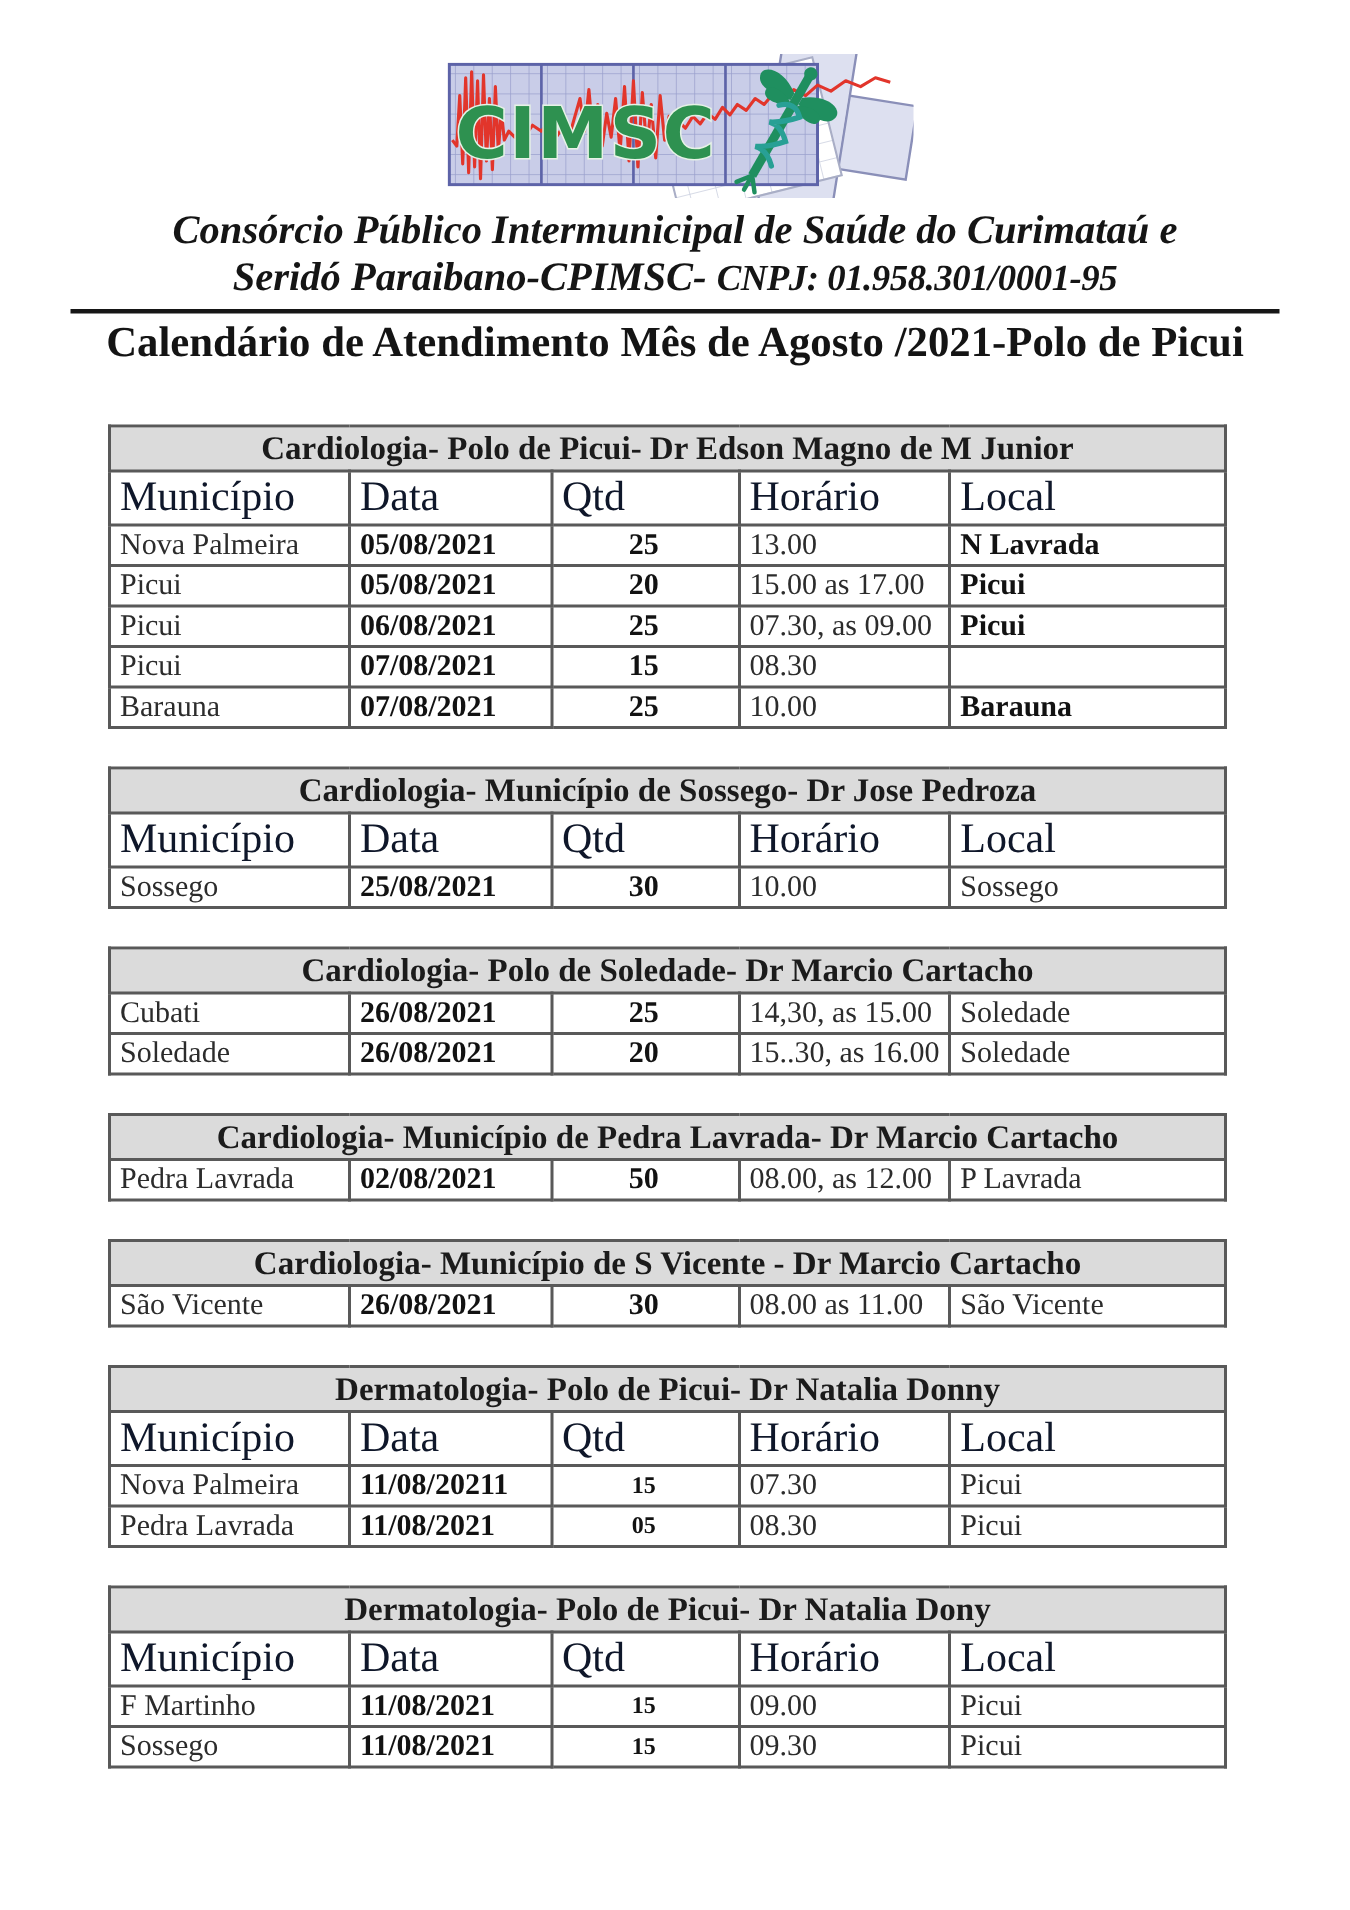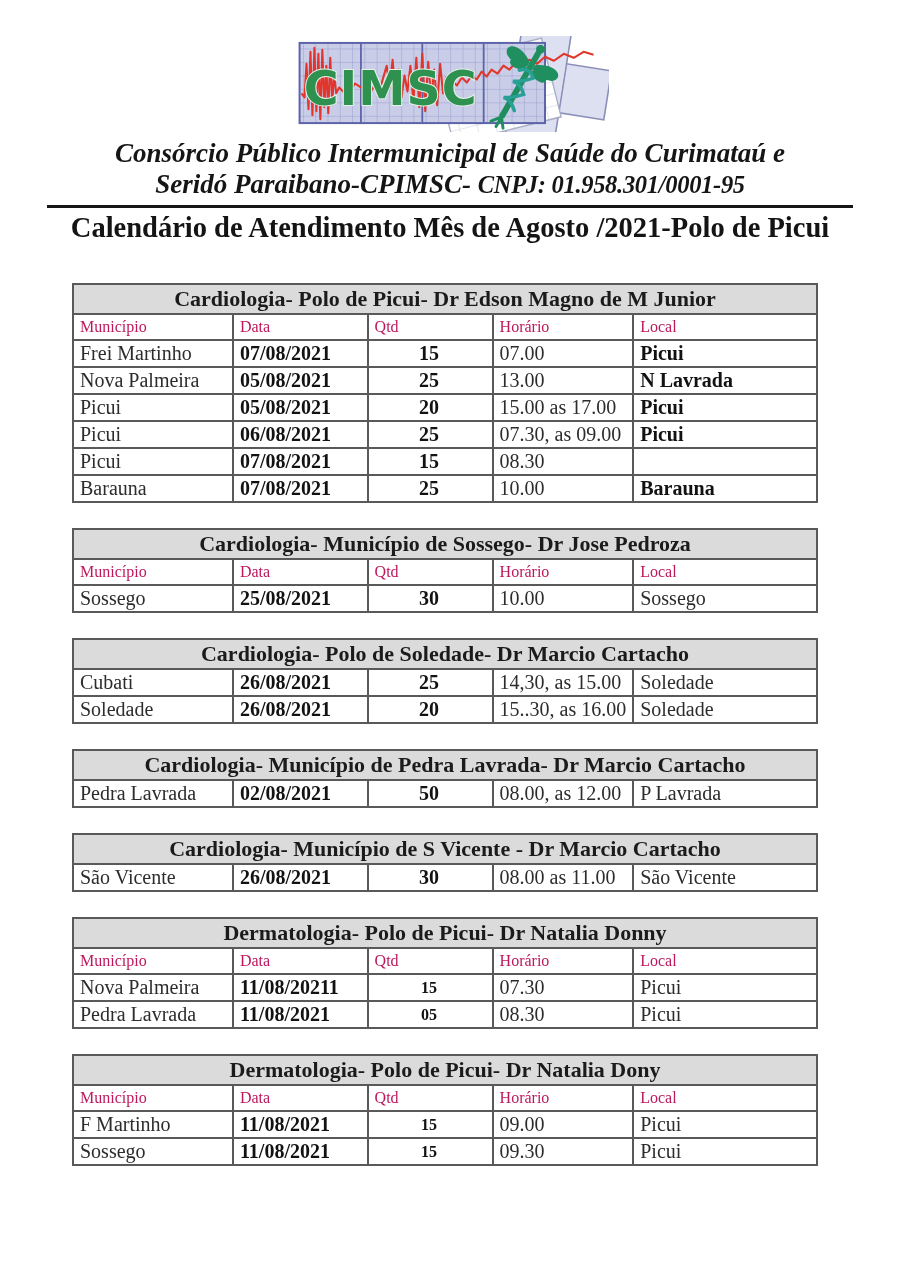--- a/index.html
+++ b/index.html
@@ -66,22 +66,22 @@
     background:#dbdbdb;
     text-align:center;
     font-weight:bold;
     font-size:22px;
     color:#1b1b1b;
     height:25px;
     padding:1px 2px;
     white-space:pre-wrap;
   }
   td.t-head{
-    font-size:16px;
-    color:#be185d;
+    font-size:28px;
+    color:#0f172a;
     height:22px;
     padding:1px 2px 1px 6px;
   }
   td.t-cell{
     font-size:20px;
     color:#2c2c2c;
     height:22px;
     padding:1px 2px 1px 6px;
   }
   td.bold{font-weight:bold;color:#121212;}
@@ -162,27 +162,20 @@
             <td colspan="5" class="t-title">Cardiologia- Polo de Picui- Dr Edson Magno de M Junior</td>
           </tr>
           <tr>
             <td class="t-head">Município</td>
             <td class="t-head">Data</td>
             <td class="t-head">Qtd</td>
             <td class="t-head">Horário</td>
             <td class="t-head">Local</td>
           </tr>
           <tr>
-            <td class="t-cell">Frei Martinho</td>
-            <td class="t-cell bold">07/08/2021</td>
-            <td class="t-cell bold center">15</td>
-            <td class="t-cell">07.00</td>
-            <td class="t-cell bold">Picui</td>
-          </tr>
-          <tr>
             <td class="t-cell">Nova Palmeira</td>
             <td class="t-cell bold">05/08/2021</td>
             <td class="t-cell bold center">25</td>
             <td class="t-cell">13.00</td>
             <td class="t-cell bold">N Lavrada</td>
           </tr>
           <tr>
             <td class="t-cell">Picui</td>
             <td class="t-cell bold">05/08/2021</td>
             <td class="t-cell bold center">20</td>

